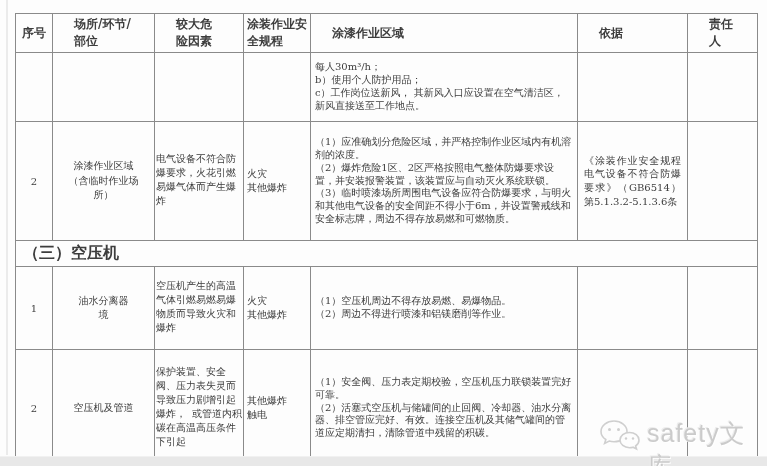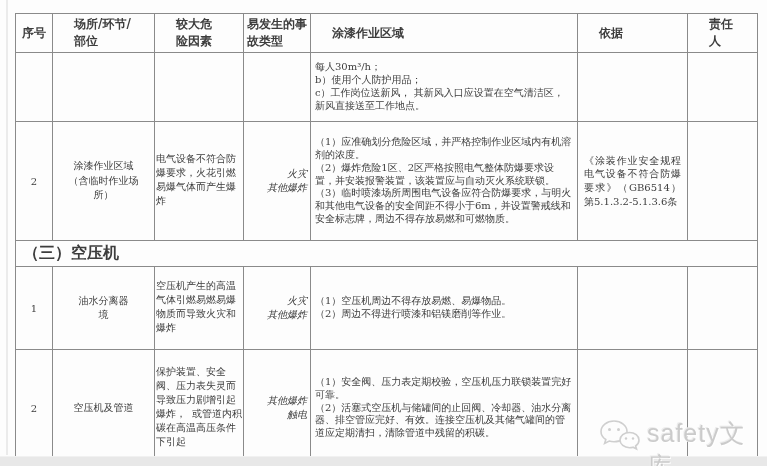--- a/index.html
+++ b/index.html
@@ -35,21 +35,21 @@
   tr.r-cont{height:69px;}
   tr.r-paint{height:119px;}
   tr.r-section{height:20px;}
   tr.r-comp1{height:83px;}
   tr.r-comp2{height:115px;}
   td.c-index{text-align:center;}
   td.c-location{text-align:center;line-height:1.45;padding:2px 5px;margin-left:32px;}
   td.c-hazard{line-height:1.4;padding:2px 1px;font-family:Liberation Mono, monospace;}
   td.c-hazard .clip{max-height:112px;overflow:hidden;}
   td.c-hazard.top{vertical-align:top;}
-  td.c-accident{text-align:right;line-height:1.45;padding:2px 3px;font-style:italic;}
+  td.c-accident{text-align:left;line-height:1.45;padding:2px 3px;}
   td.c-measures{line-height:1.28;padding:2px 4px;}
   td.c-basis{text-align:justify;line-height:1.36;padding:2px 6px;}
   td.section-cell{
     font-weight:bold;font-size:16px;padding:2px 7px;text-align:left;
   }
   .watermark{
     position:absolute;left:597px;top:417px;height:40px;
     display:flex;align-items:flex-start;gap:6px;z-index:5;
     pointer-events:none;
   }
@@ -74,21 +74,21 @@
       <col style="width:267px">
       <col style="width:110px">
     <col style="width:70px">
   </colgroup>
 
   <tbody>
       <tr class="r-header">
     <th class="c-index">序号</th>
     <th class="c-location">场所/环节/部位</th>
     <th class="c-hazard">较大危险因素</th>
-    <th class="c-accident">易发生的事故类型</th>
+    <th class="c-accident">涂装作业安全规程</th>
     <th class="c-measures">涂漆作业区域</th>
     <th class="c-basis">依据</th>
     <th class="c-owner">责任人</th>
   </tr>
 
   <tr class="r-cont">
     <td class="c-index"></td>
     <td class="c-location"></td>
     <td class="c-hazard"></td>
     <td class="c-accident"></td>

